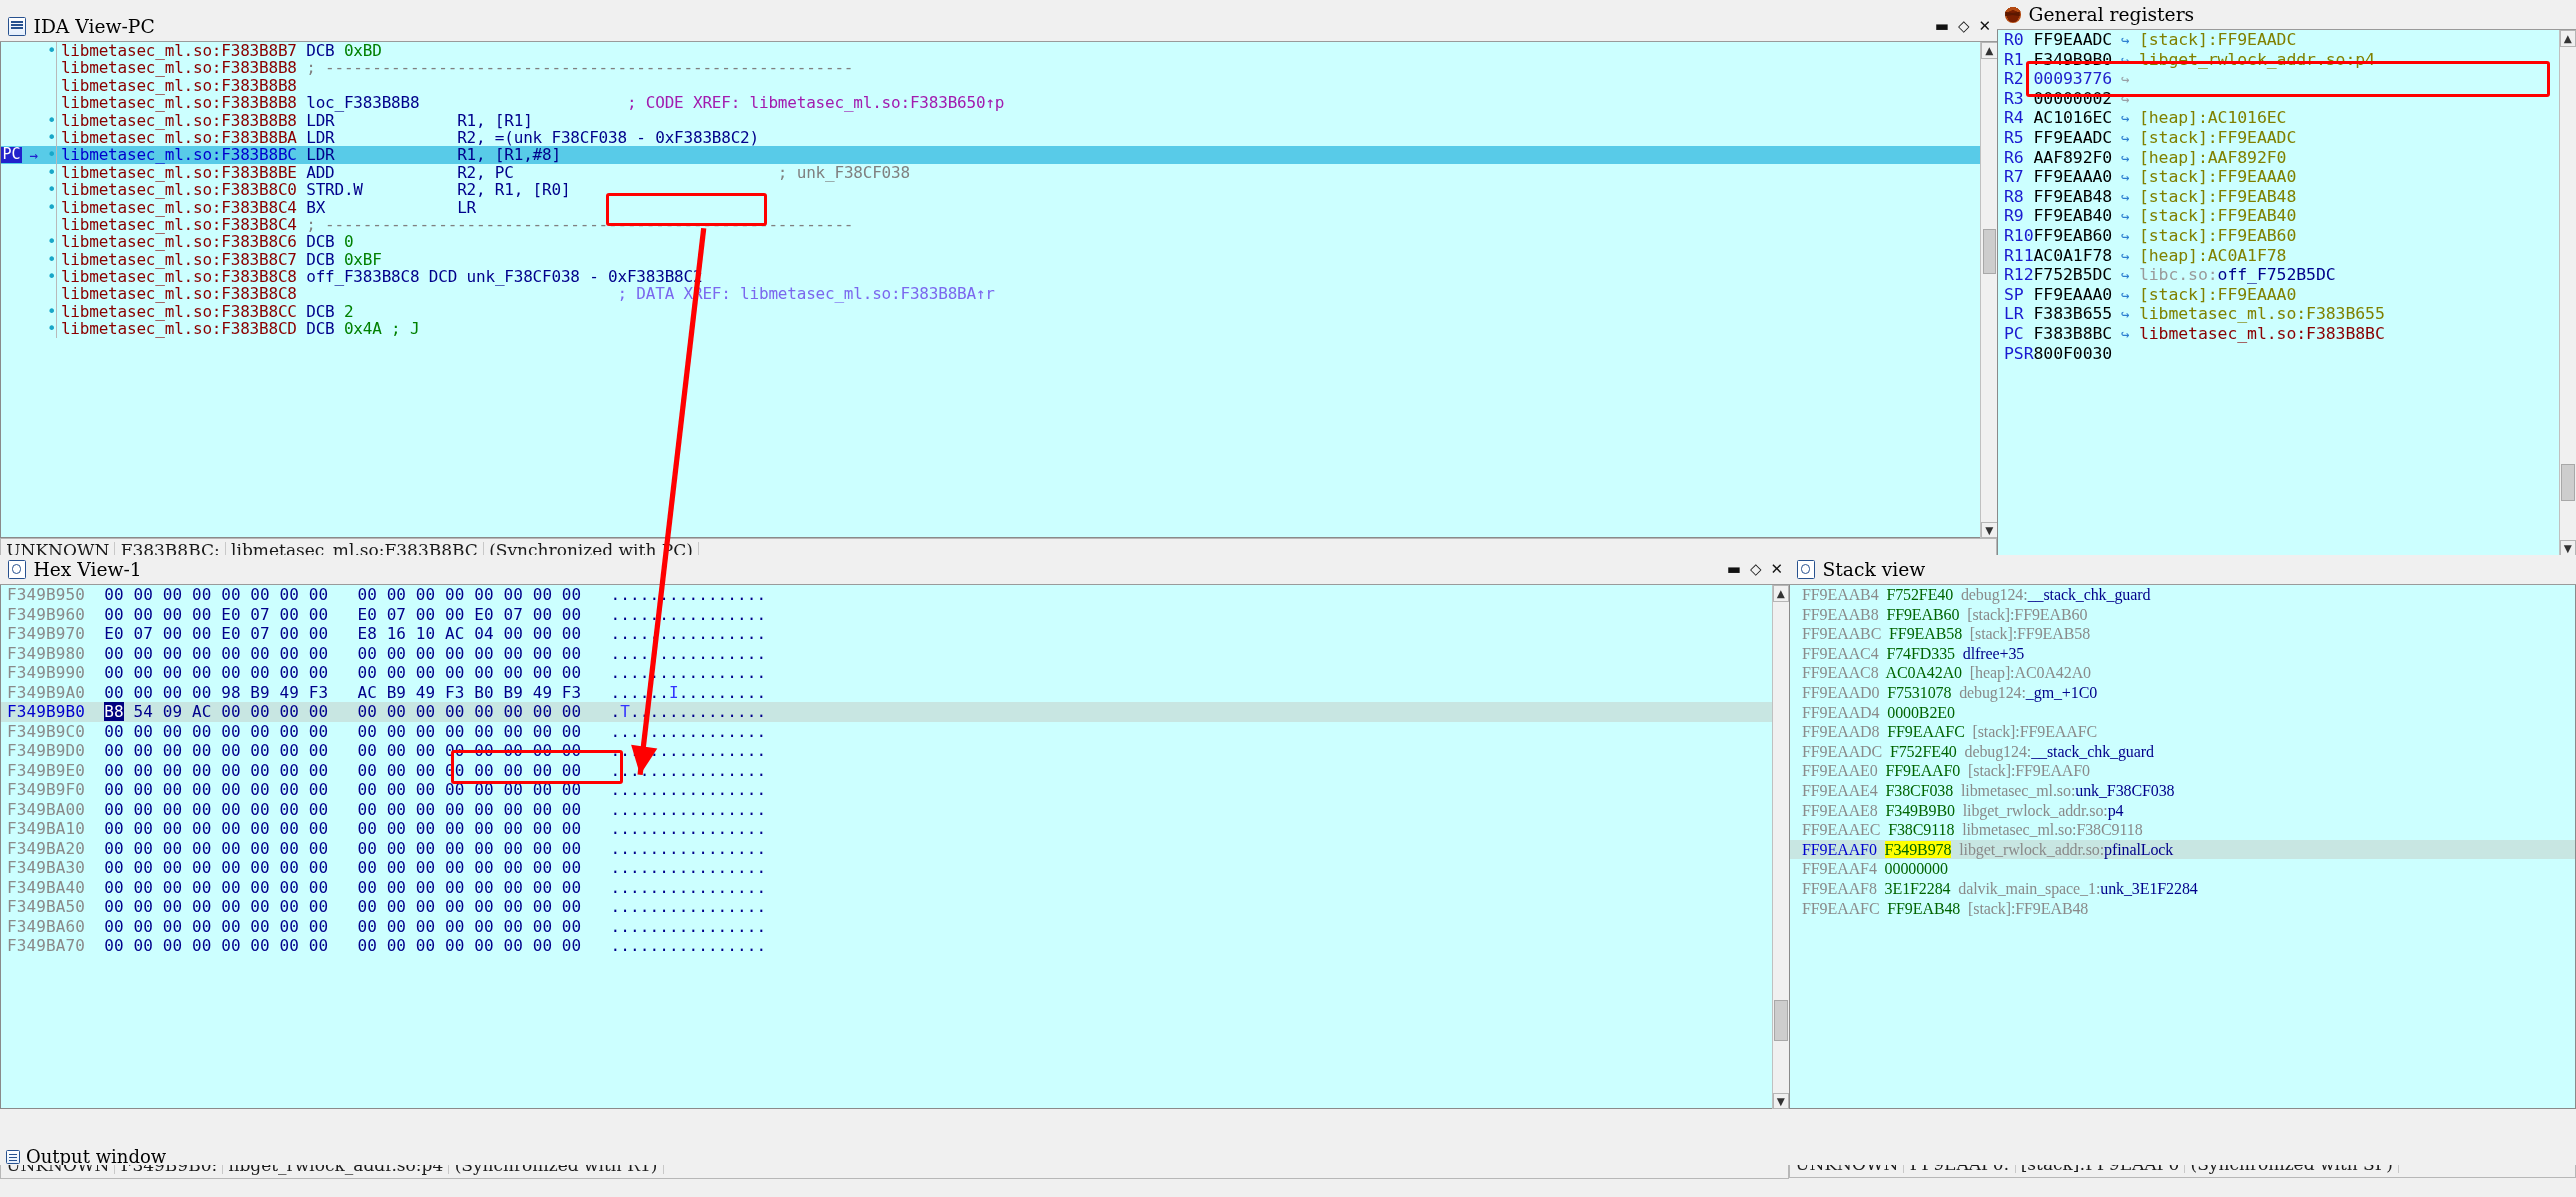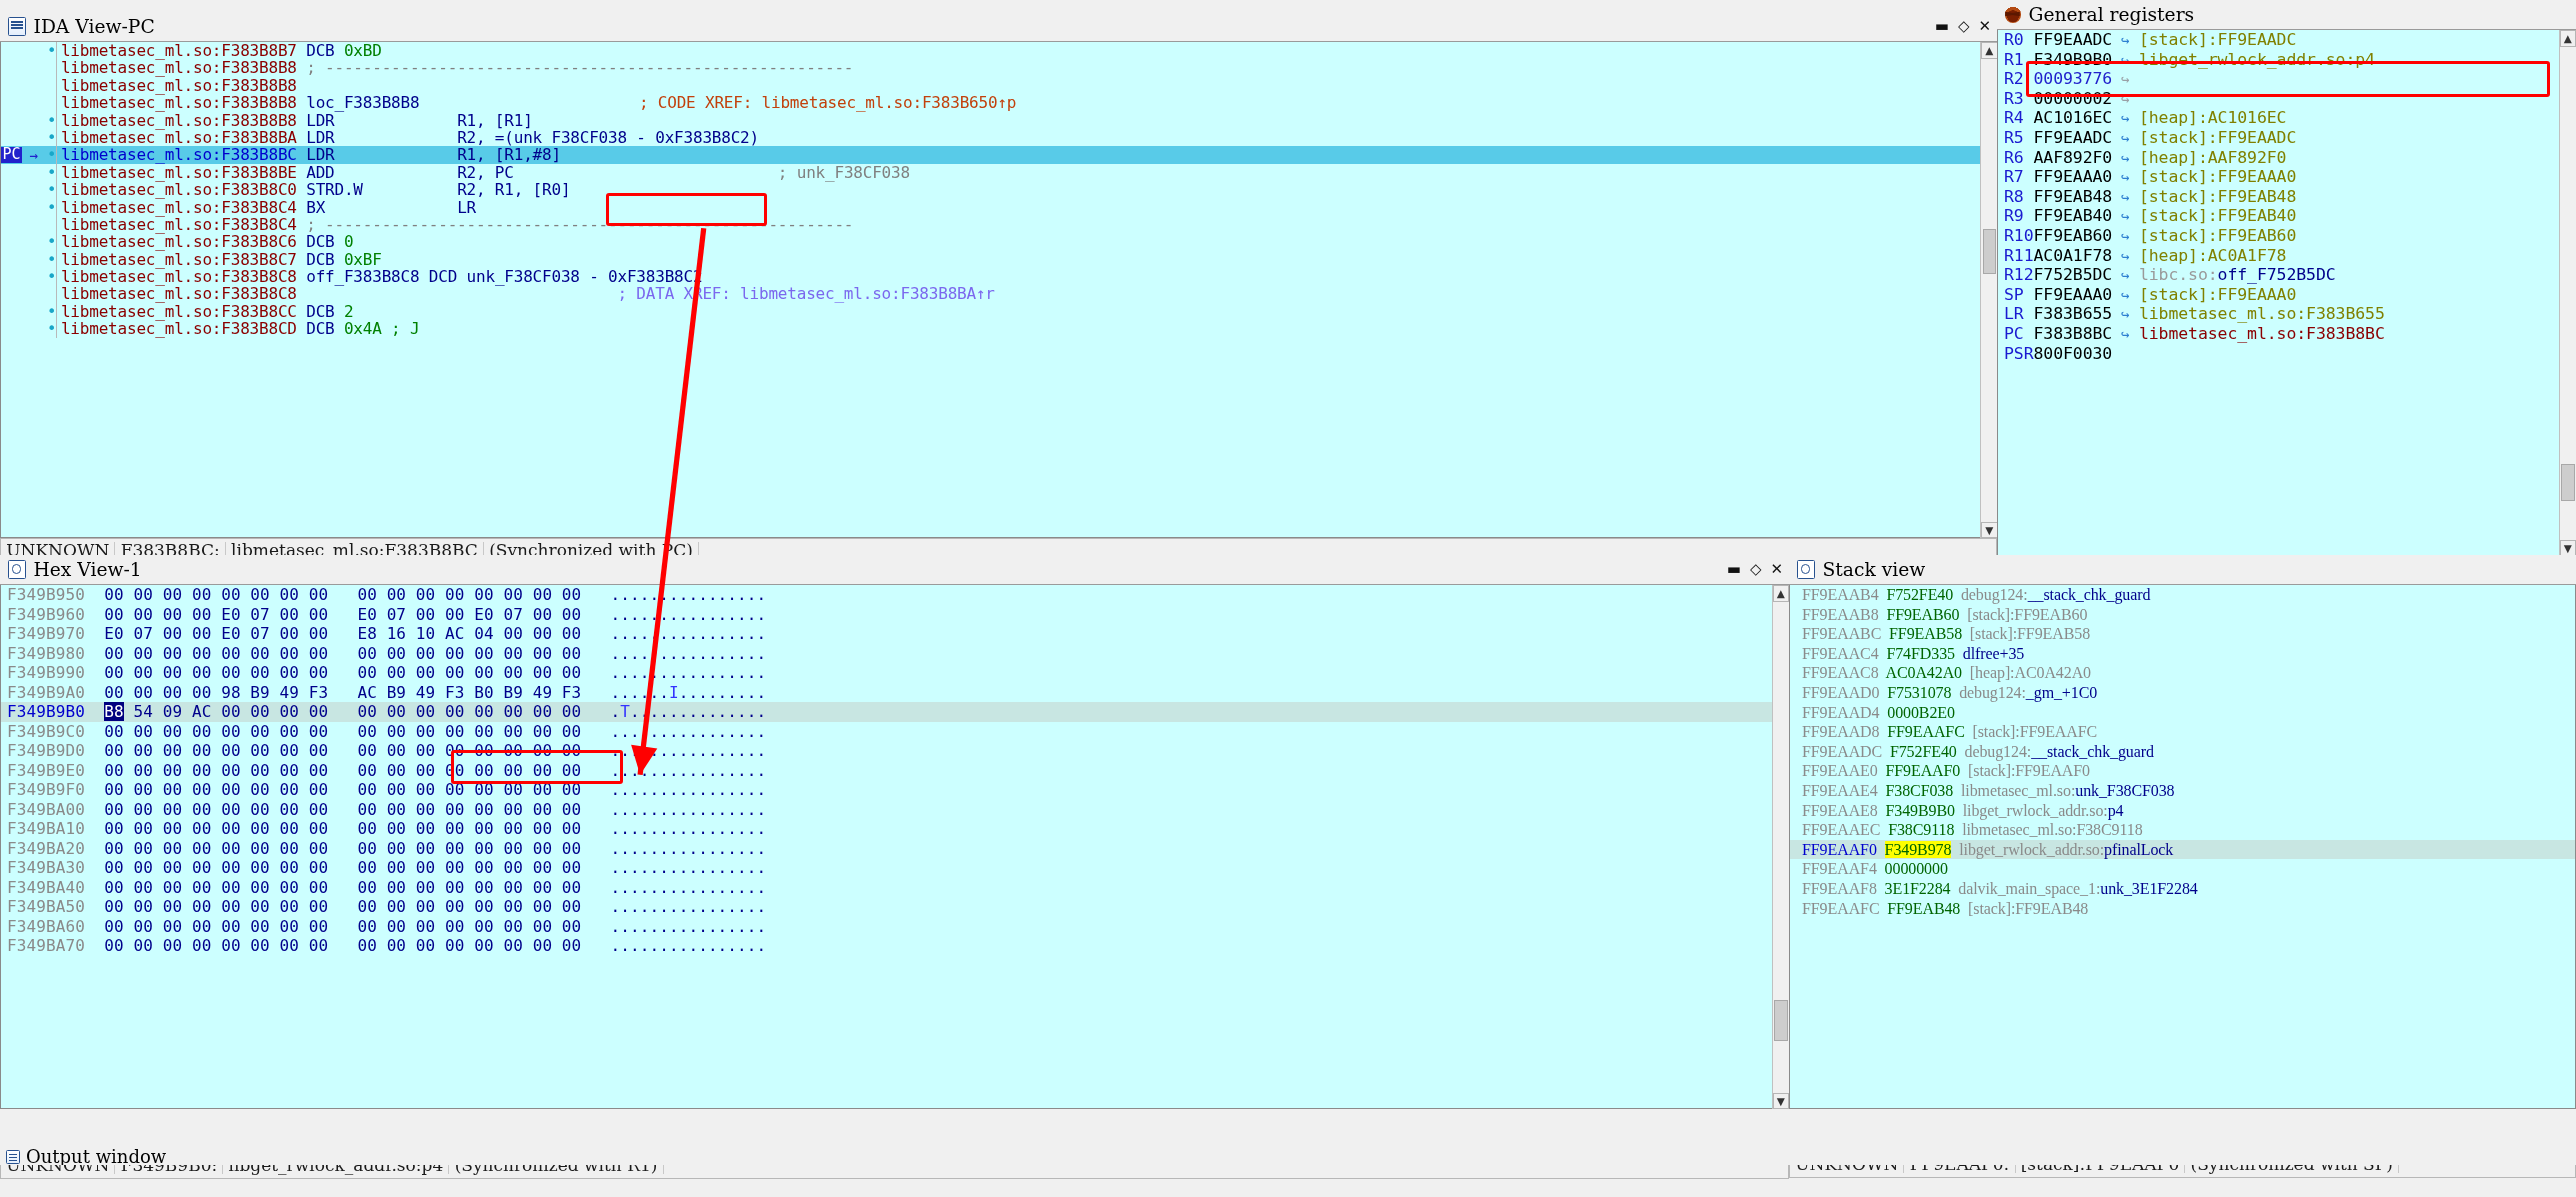--- a/index.html
+++ b/index.html
@@ -121,21 +121,21 @@
     width: 3.7px;
     vertical-align: top;
     border-left: 0.7px solid #b9b9b9;
     height: 17.4px;
   }
   .seg-addr  { color: #8b0000; }
   .seg-addr-cur { color: #0000cd; }
   .seg-mnem  { color: #00008b; }
   .seg-op    { color: #00008b; }
   .seg-cmt   { color: #808080; }
-  .seg-xref  { color: #c2410c; padding-left: 12px; }
+  .seg-xref  { color: #a21caf; }
   .seg-dxref { color: #7b68ee; }
   .seg-num   { color: #008000; }
   .seg-loc   { color: #00008b; }
 
   .pc-badge {
     position: absolute;
     left: 0; top: 0.7px;
     background: #2222cc;
     color: #ffffff;
     font-family: "DejaVu Sans Mono", monospace;

